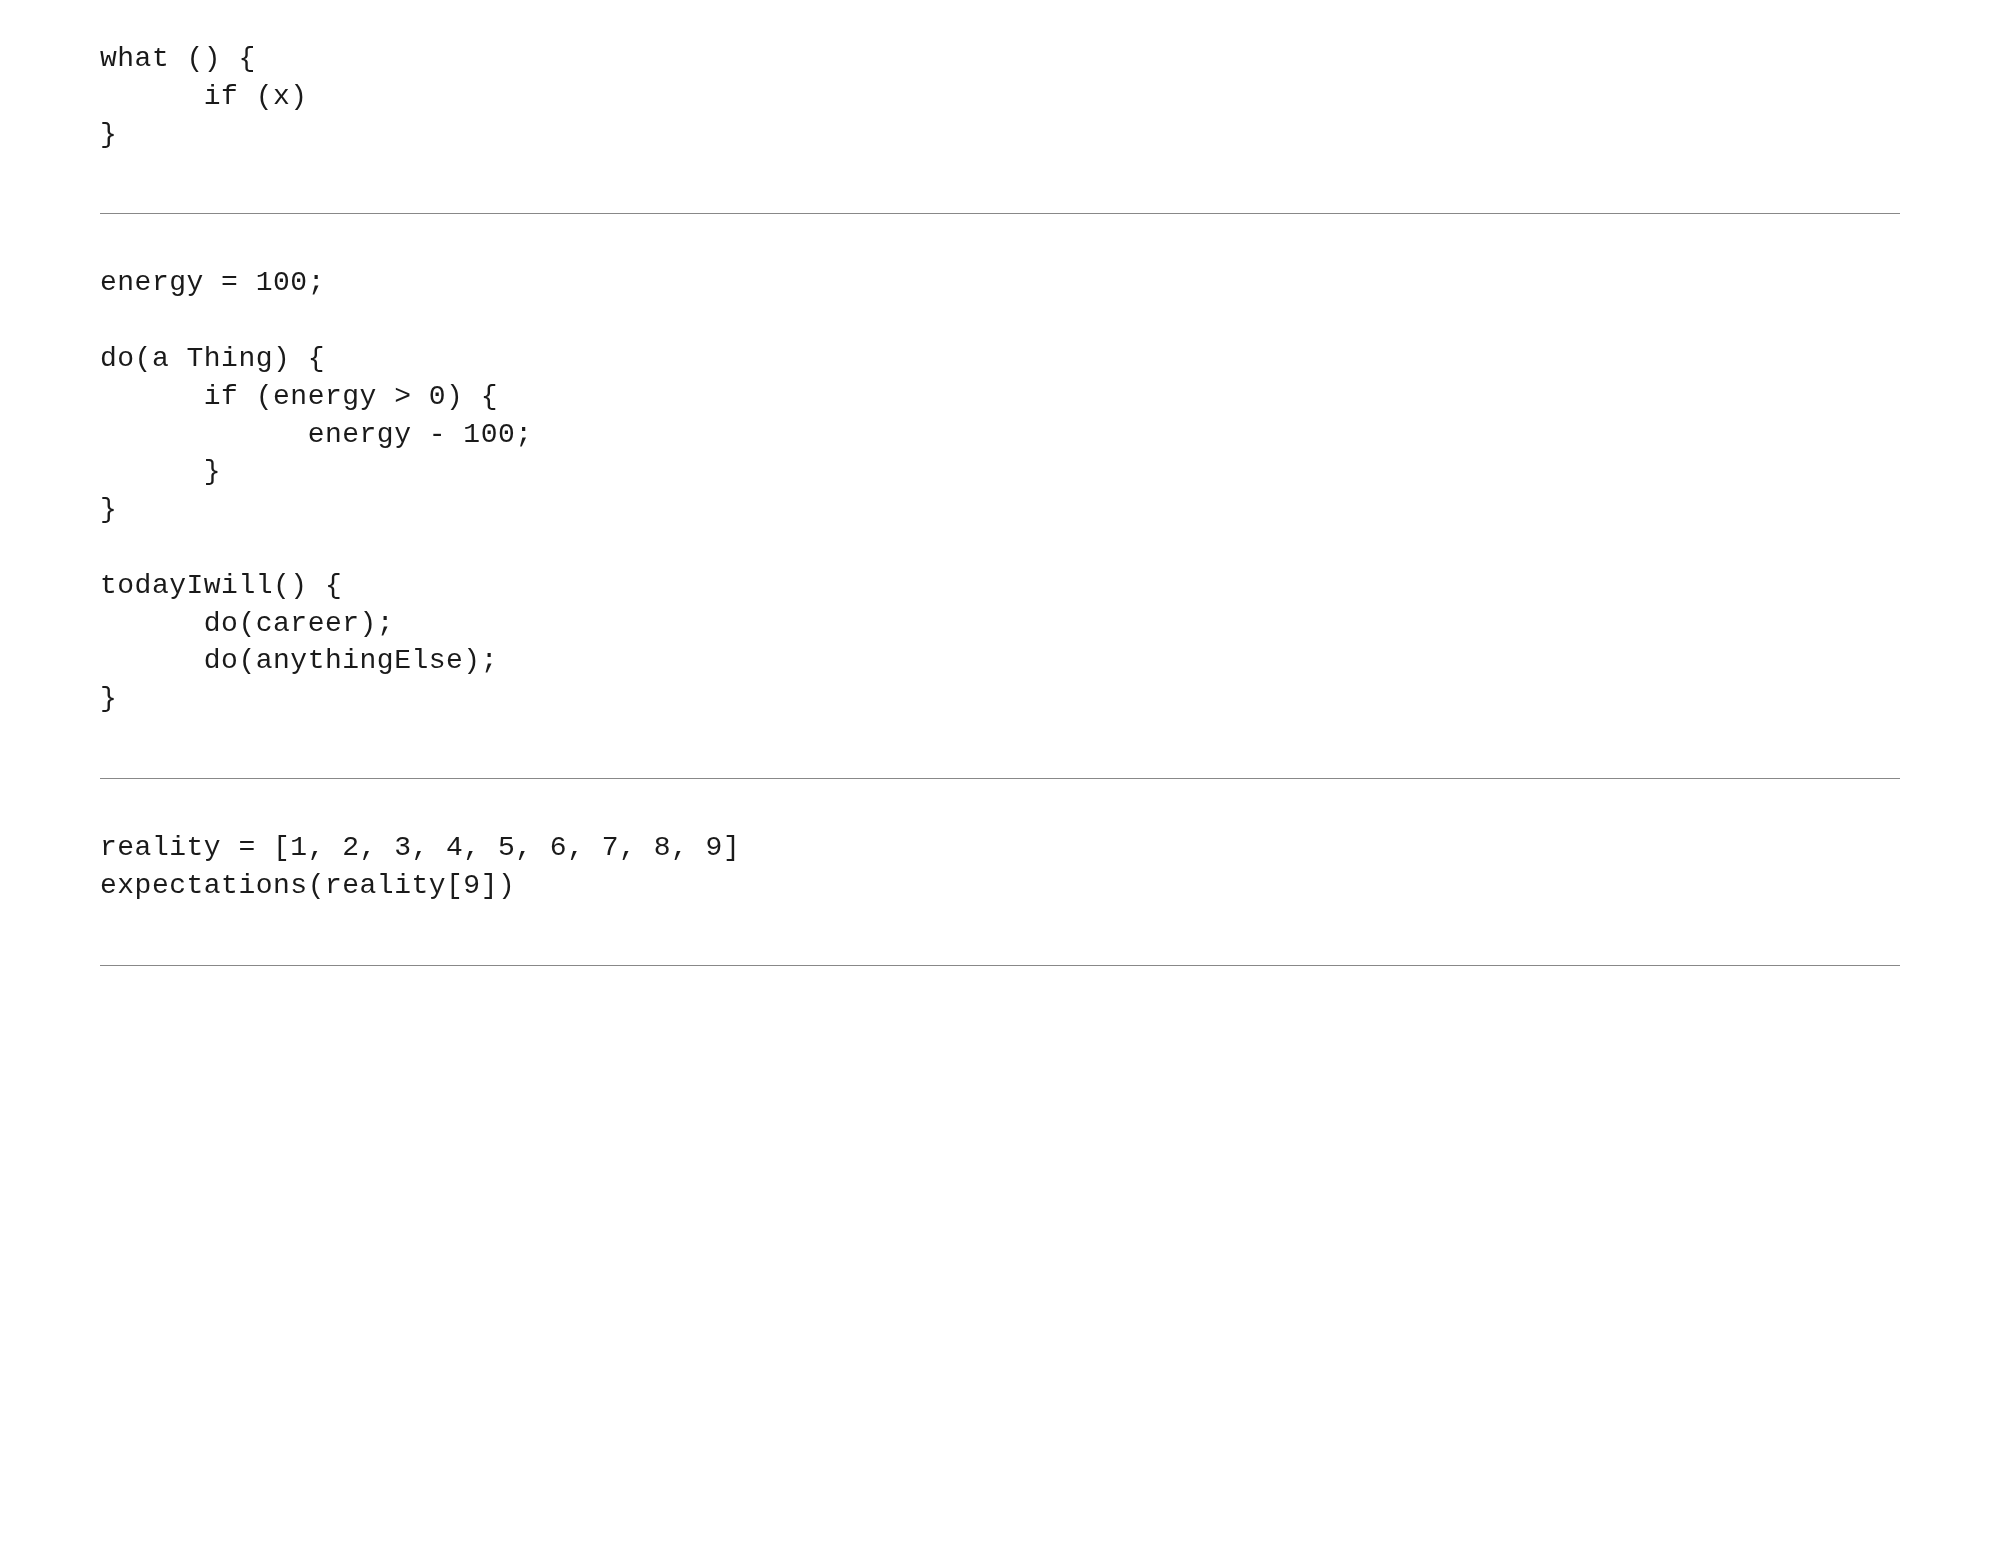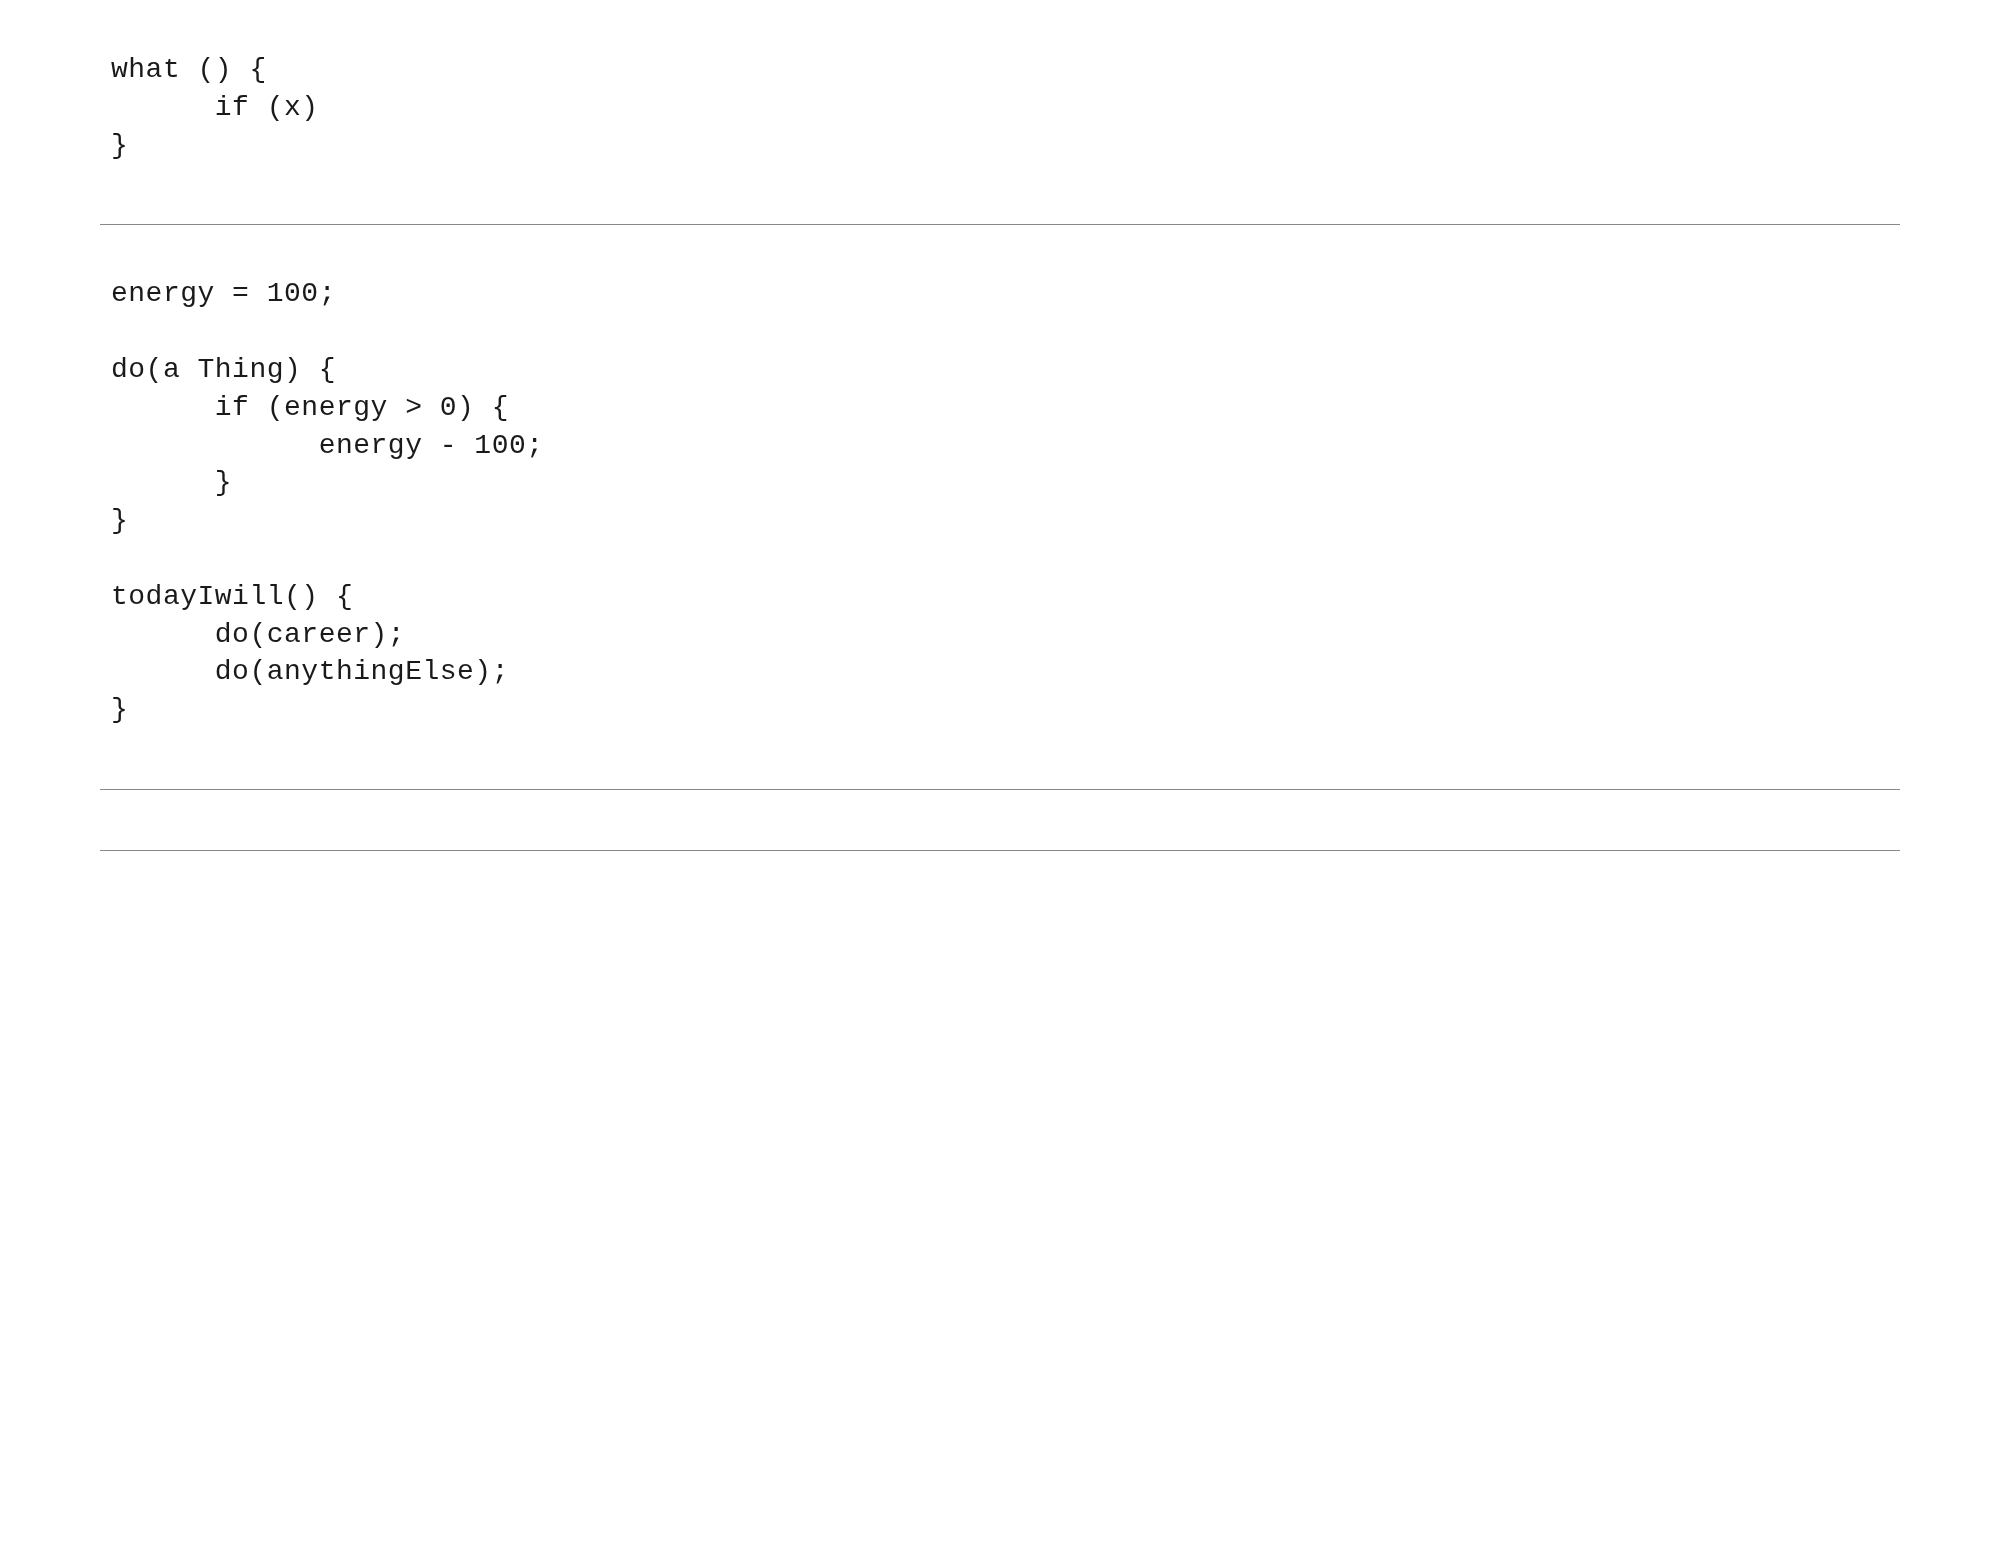--- a/index.html
+++ b/index.html
@@ -20,21 +20,21 @@
       width: 100%;
       padding: 0 100px;
     }
     pre {
       white-space: pre;
       font-family: inherit;
       font-size: inherit;
       margin: 0;
     }
     .code-block {
-      margin: 11px;
+      margin: 0;
     }
     hr.divider {
       border: none;
       border-top: 1px solid #888888;
       margin: 60px 0 50px 0;
     }
   </style>
 </head>
 <body>
 
@@ -54,16 +54,18 @@
       }
 }
 
 todayIwill() {
       do(career);
       do(anythingElse);
 }</pre>
 
   <hr class="divider">
 
+  <pre class="code-block">reality = [1, 2, 3, 4, 5, 6, 7, 8, 9]
+expectations(reality[9])</pre>
 
   <hr class="divider">
 
 </div>
 
 </body></html>

